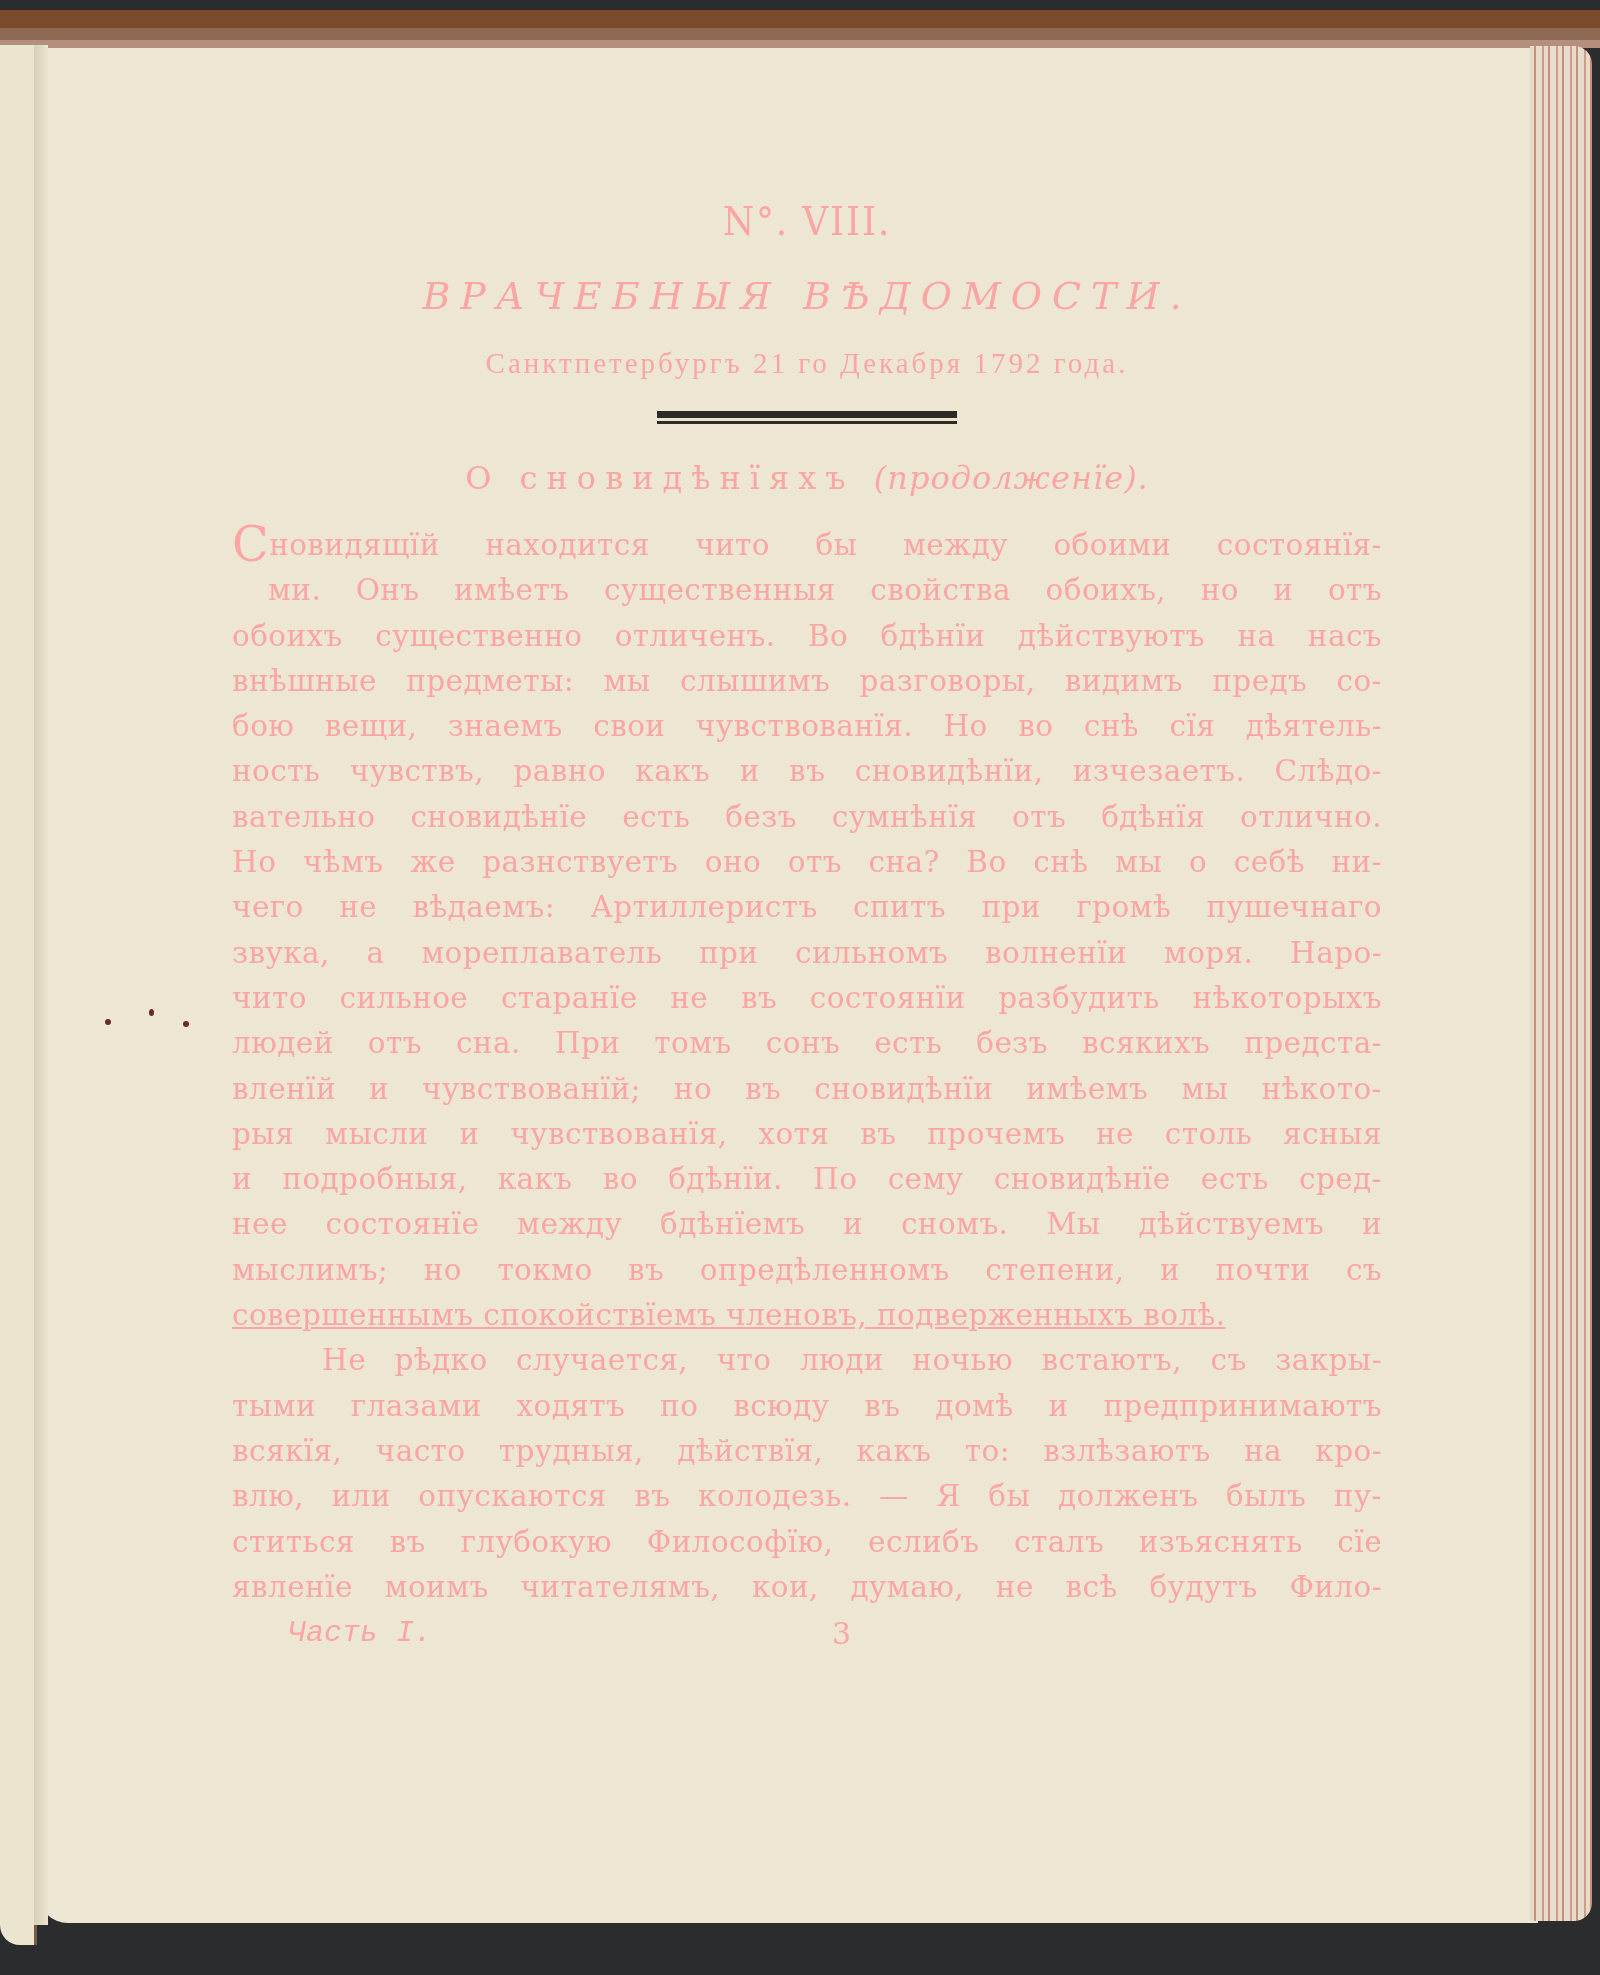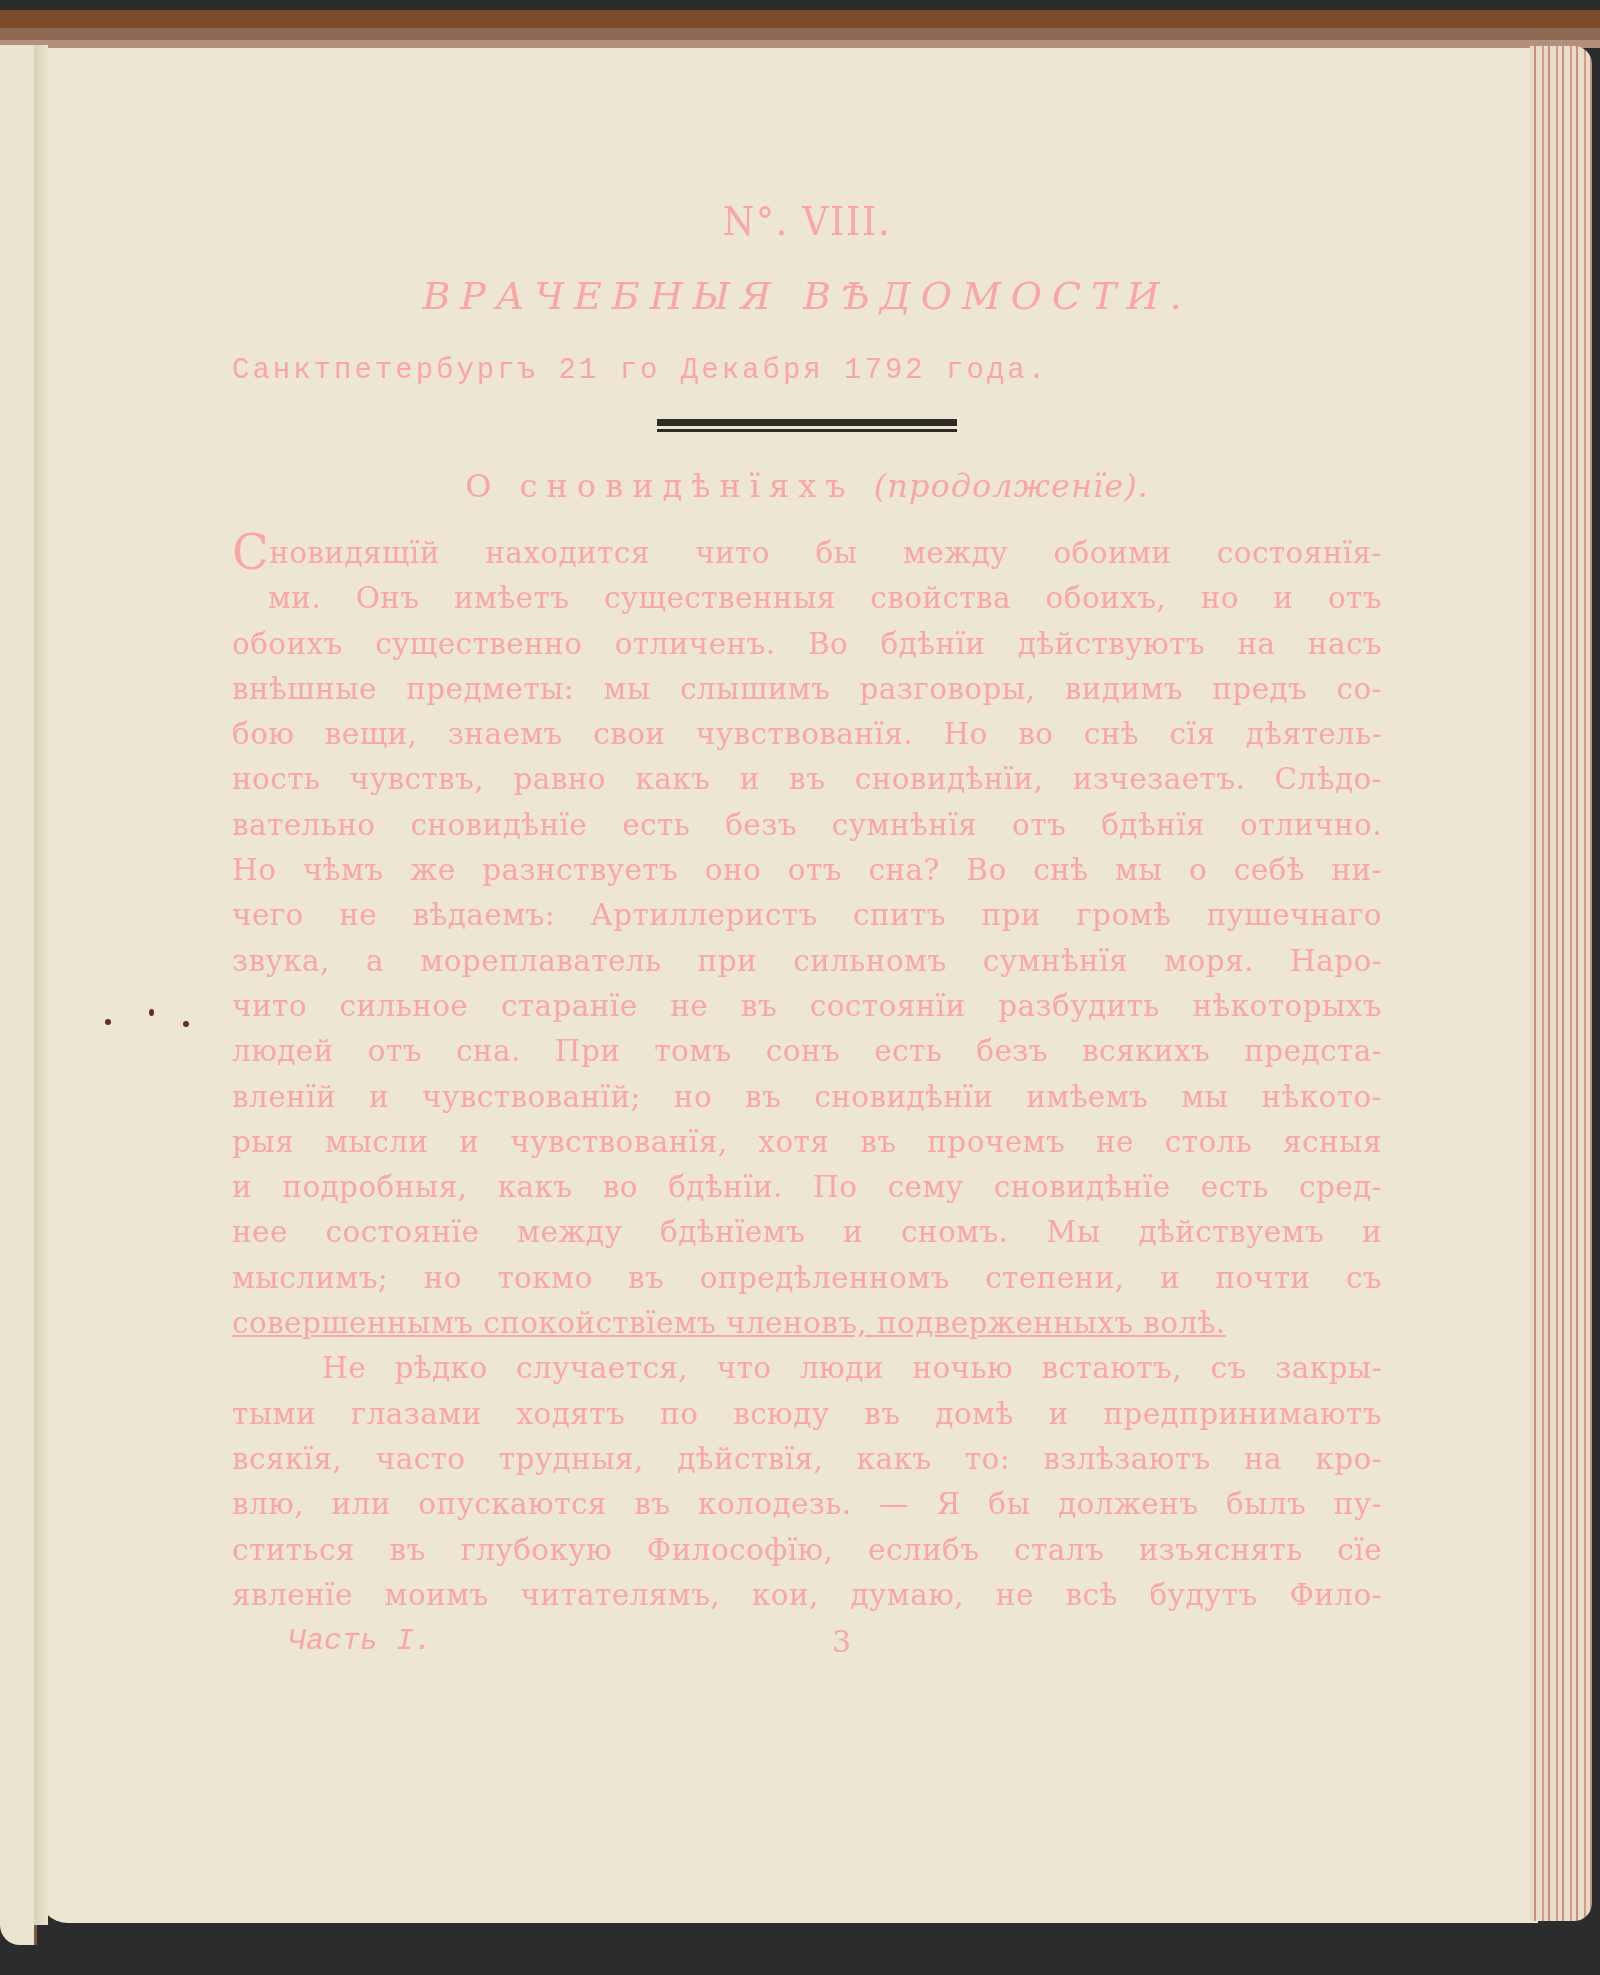--- a/index.html
+++ b/index.html
@@ -83,24 +83,25 @@
       font-family: "DejaVu Serif", serif;
       font-style: italic;
       font-size: 38px;
       letter-spacing: 10px;
       margin: 8px;
       margin-top: 24px;
       height: 50px;
       line-height: 50px;
     }
     .dateline {
-      font-family: Liberation Mono, monospace;
+      text-align: center;
+      font-family: Liberation Serif, serif;
       font-size: 29px;
       letter-spacing: 3px;
-      margin-top: 30px;
+      margin-top: 22px;
       height: 40px;
       line-height: 40px;
     }
     .rule {
       width: 300px;
       margin: 28px auto 0 auto;
       height: 14px;
       position: relative;
     }
     .rule .thick {
@@ -195,21 +196,21 @@
   <div class="body-text">
     <span class="line"><span class="dropcap">С</span><span>новидящїй находится чито бы между обоими состоянїя-</span></span>
     <span class="line indent-hang">ми. Онъ имѣетъ существенныя свойства обоихъ, но и отъ</span>
     <span class="line">обоихъ существенно отличенъ. Во бдѣнїи дѣйствуютъ на насъ</span>
     <span class="line">внѣшные предметы: мы слышимъ разговоры, видимъ предъ со-</span>
     <span class="line">бою вещи, знаемъ свои чувствованїя. Но во снѣ сїя дѣятель-</span>
     <span class="line">ность чувствъ, равно какъ и въ сновидѣнїи, изчезаетъ. Слѣдо-</span>
     <span class="line">вательно сновидѣнїе есть безъ сумнѣнїя отъ бдѣнїя отлично.</span>
     <span class="line">Но чѣмъ же разнствуетъ оно отъ сна? Во снѣ мы о себѣ ни-</span>
     <span class="line">чего не вѣдаемъ: Артиллеристъ спитъ при громѣ пушечнаго</span>
-    <span class="line">звука, а мореплаватель при сильномъ сумнѣнїя моря. Наро-</span>
+    <span class="line">звука, а мореплаватель при сильномъ волненїи моря. Наро-</span>
     <span class="line">чито сильное старанїе не въ состоянїи разбудить нѣкоторыхъ</span>
     <span class="line">людей отъ сна. При томъ сонъ есть безъ всякихъ предста-</span>
     <span class="line">вленїй и чувствованїй; но въ сновидѣнїи имѣемъ мы нѣкото-</span>
     <span class="line">рыя мысли и чувствованїя, хотя въ прочемъ не столь ясныя</span>
     <span class="line">и подробныя, какъ во бдѣнїи. По сему сновидѣнїе есть сред-</span>
     <span class="line">нее состоянїе между бдѣнїемъ и сномъ. Мы дѣйствуемъ и</span>
     <span class="line">мыслимъ; но токмо въ опредѣленномъ степени, и почти съ</span>
     <span class="line last">совершеннымъ спокойствїемъ членовъ, подверженныхъ волѣ.</span>
     <span class="line para-start">Не рѣдко случается, что люди ночью встаютъ, съ закры-</span>
     <span class="line">тыми глазами ходятъ по всюду въ домѣ и предпринимаютъ</span>

